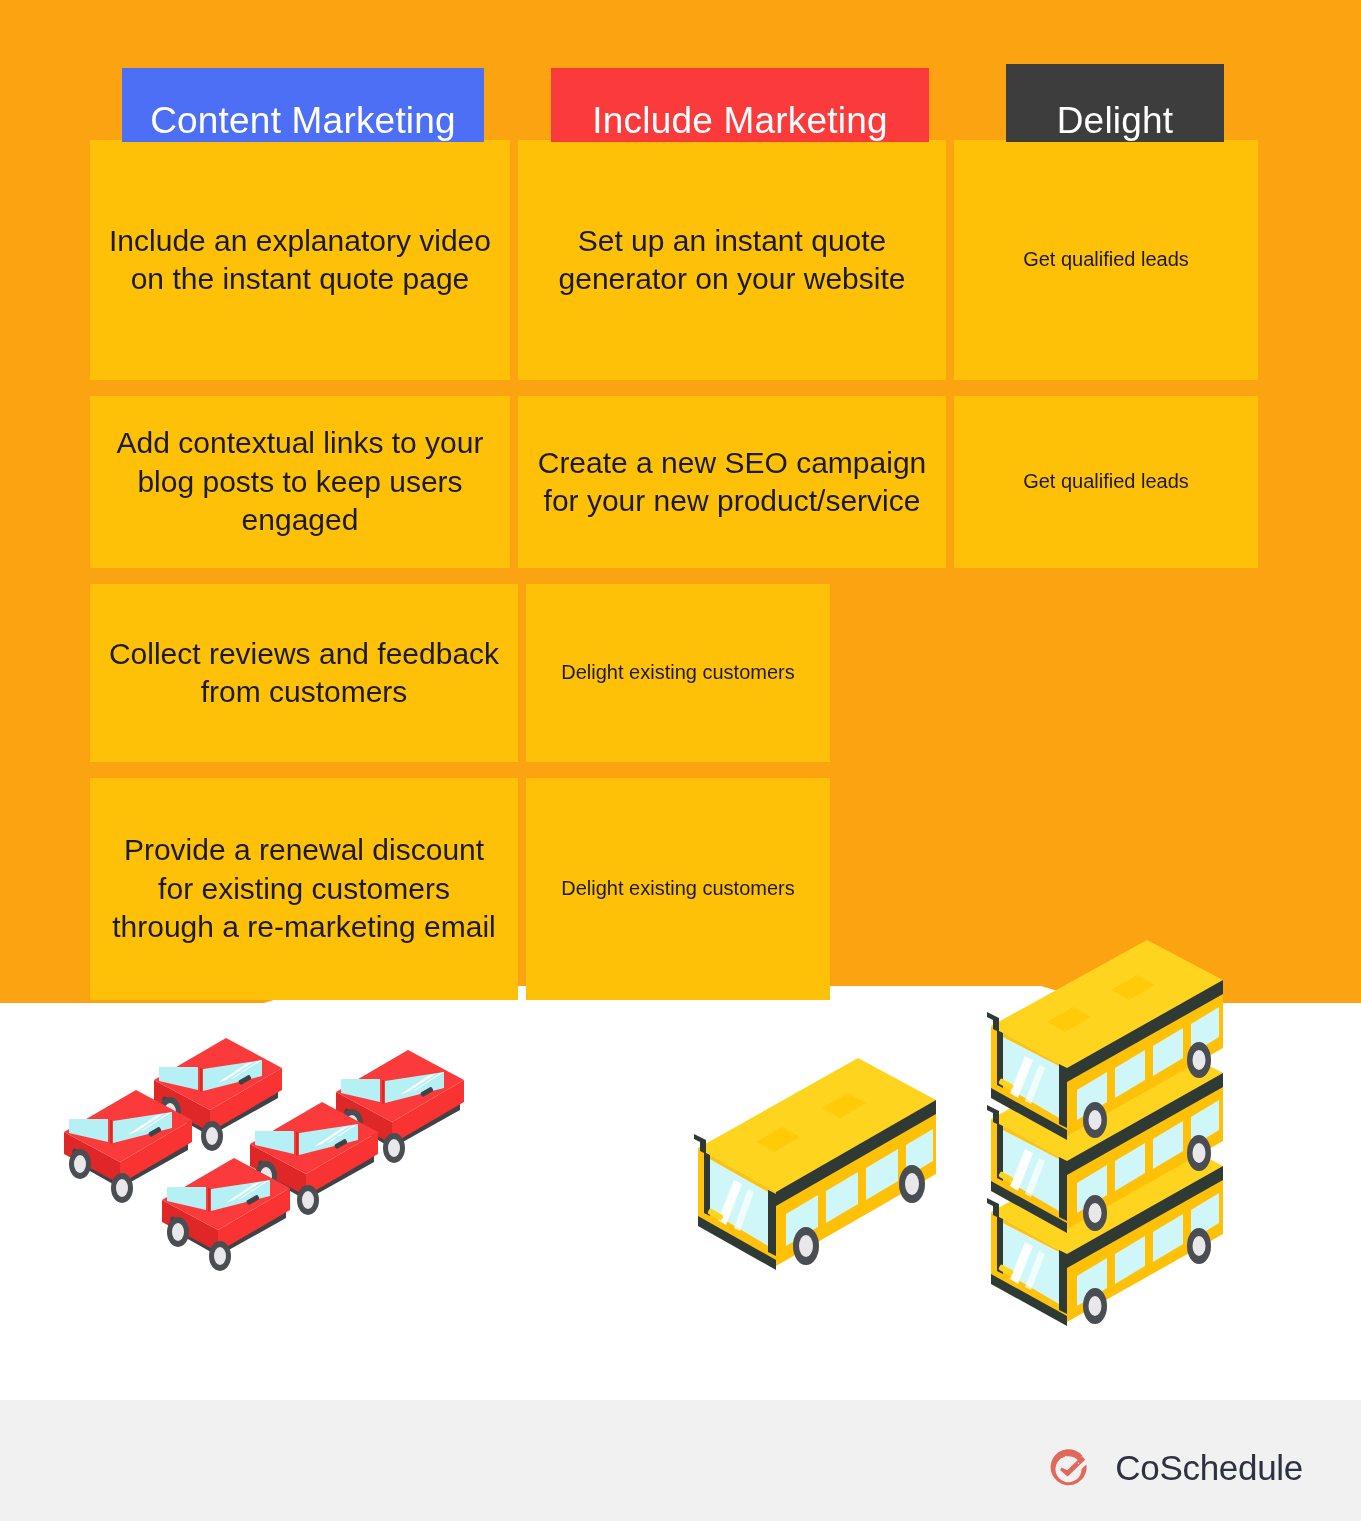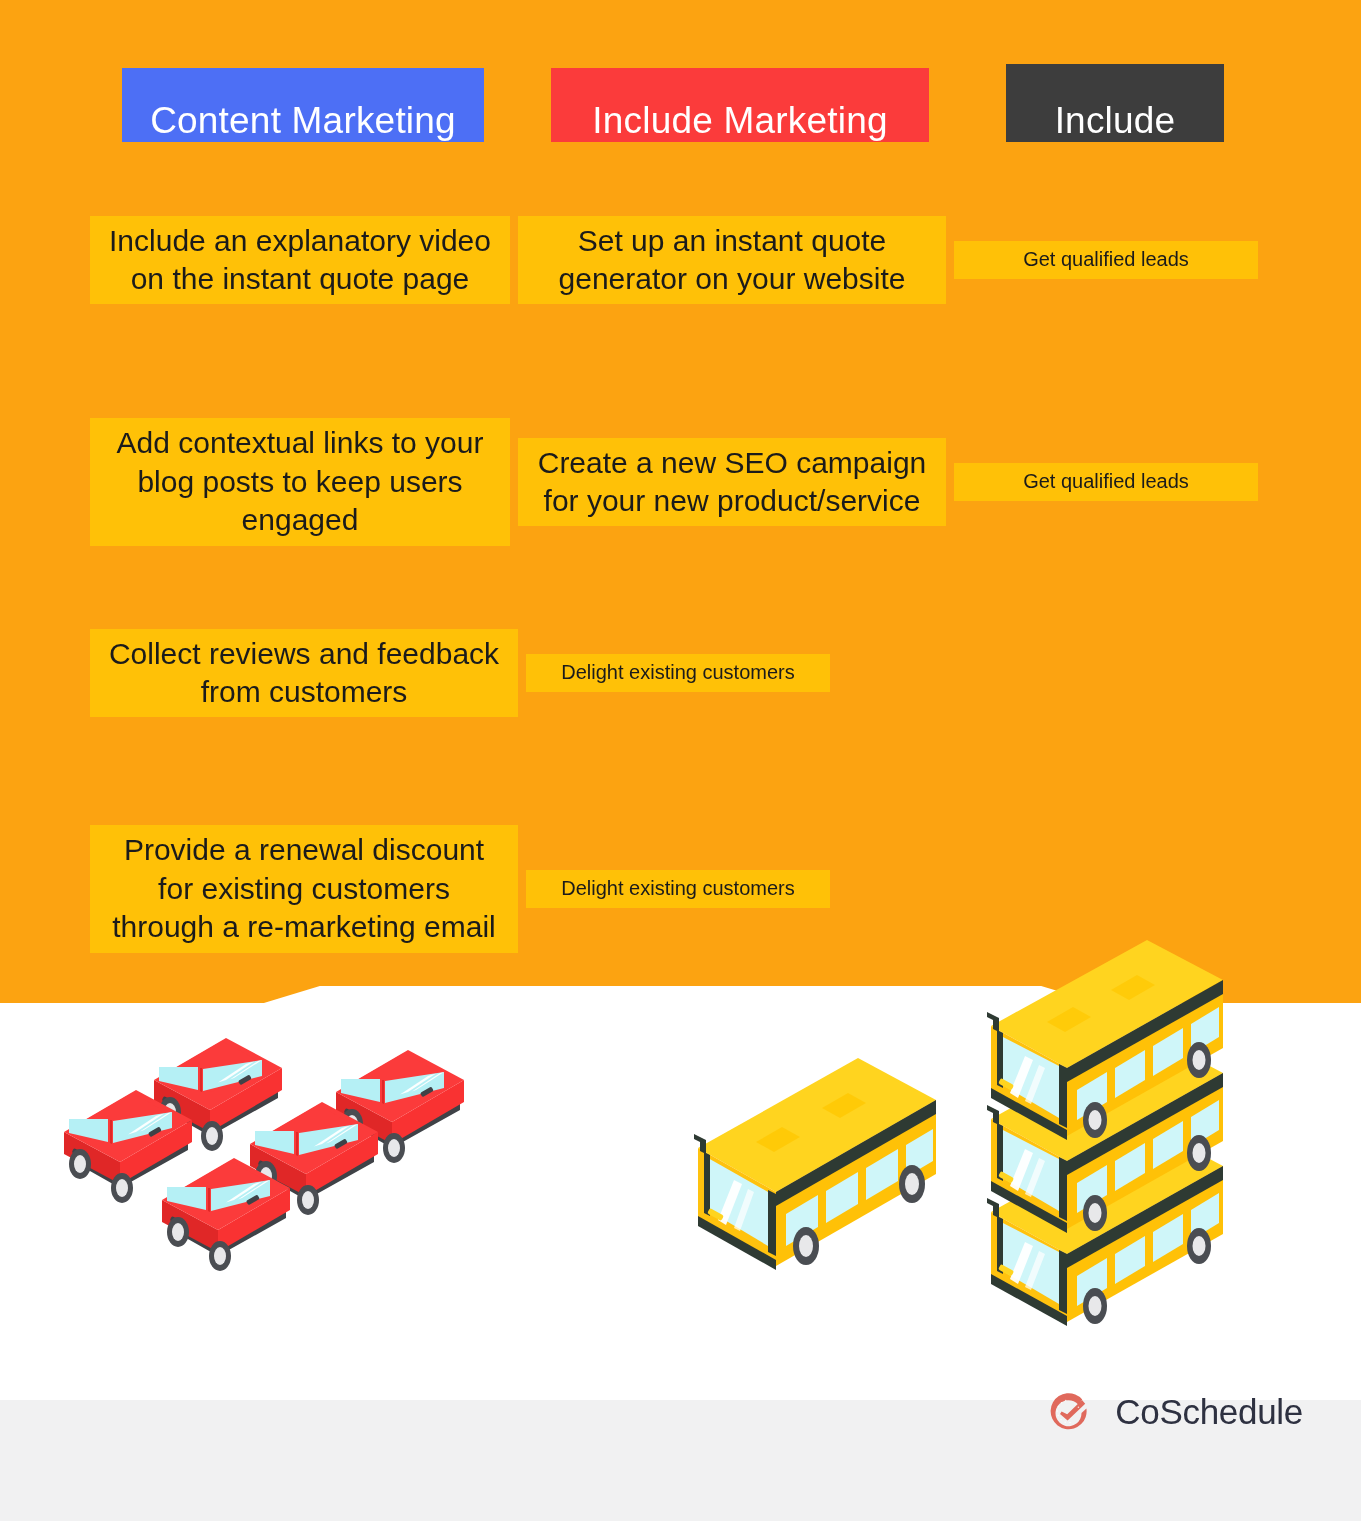--- a/index.html
+++ b/index.html
@@ -18,21 +18,21 @@
   }
   
   .floor{
     position:absolute;left:0;top:986px;width:1361px;height:420px;
     background:#ffffff;
     clip-path:polygon(23.5% 0%, 76.5% 0%, 100% 23%, 100% 100%, 0% 100%, 0% 23%);
   }
 
   
   .table{position:absolute;left:90px;top:140px;width:1176px;height:828px;}
-  .row{display:flex;width:100%;align-items:center;}
+  .row{display:flex;width:100%;}
   .r0{height:240px;} .r1{height:172px;} .r2{height:178px;} .r3{height:222px;}
   .row + .row{margin-top:16px;}
   .cell{
     background:#FFC107;
     display:flex;align-items:center;justify-content:center;
     text-align:center;
     color:#1b1b1b;
     box-sizing:border-box;
     padding:6px 16px;
     line-height:1.28;
@@ -67,21 +67,21 @@
   .cars{left:60px;top:1030px;width:440px;height:300px;}
   .bus-single{left:690px;top:1050px;width:270px;height:230px;}
   .bus-stack{left:985px;top:940px;width:270px;height:390px;}
 
   
   .footer{
     position:absolute;left:0;top:1400px;width:1361px;height:121px;
     background:#F1F1F2;
   }
   .logo{
-    position:absolute;right:58px;top:1392px;
+    position:absolute;right:58px;top:1448px;
     display:flex;align-items:flex-end;gap:26px;
   }
   .logo-mark{width:40px;height:40px;flex:0 0 40px;}
   .logo-text{
     font-size:35px;color:#2E3141;letter-spacing:-.3px;
     font-family:"Liberation Sans", sans-serif;
   }
 </style>
 </head>
 <body>
@@ -137,21 +137,21 @@
 
   </div>
 
   <div class="chip chip-content">
       <span>Content Marketing</span>
     </div>
   <div class="chip chip-inbound">
       <span>Include Marketing</span>
     </div>
   <div class="chip chip-outcome">
-      <span>Include</span>
+      <span>Delight</span>
     </div>
 
   <svg class="illo cars" viewBox="0 0 440 300">
     <defs>
       <g id="car">
 
         <path d="M14 74 L60 100 L128 62 L128 50 L60 88 L14 62 Z" fill="#3F4247"></path>
 
         <path d="M4 44 L4 66 L60 96 L60 74 Z" fill="#E02727"></path>
 

